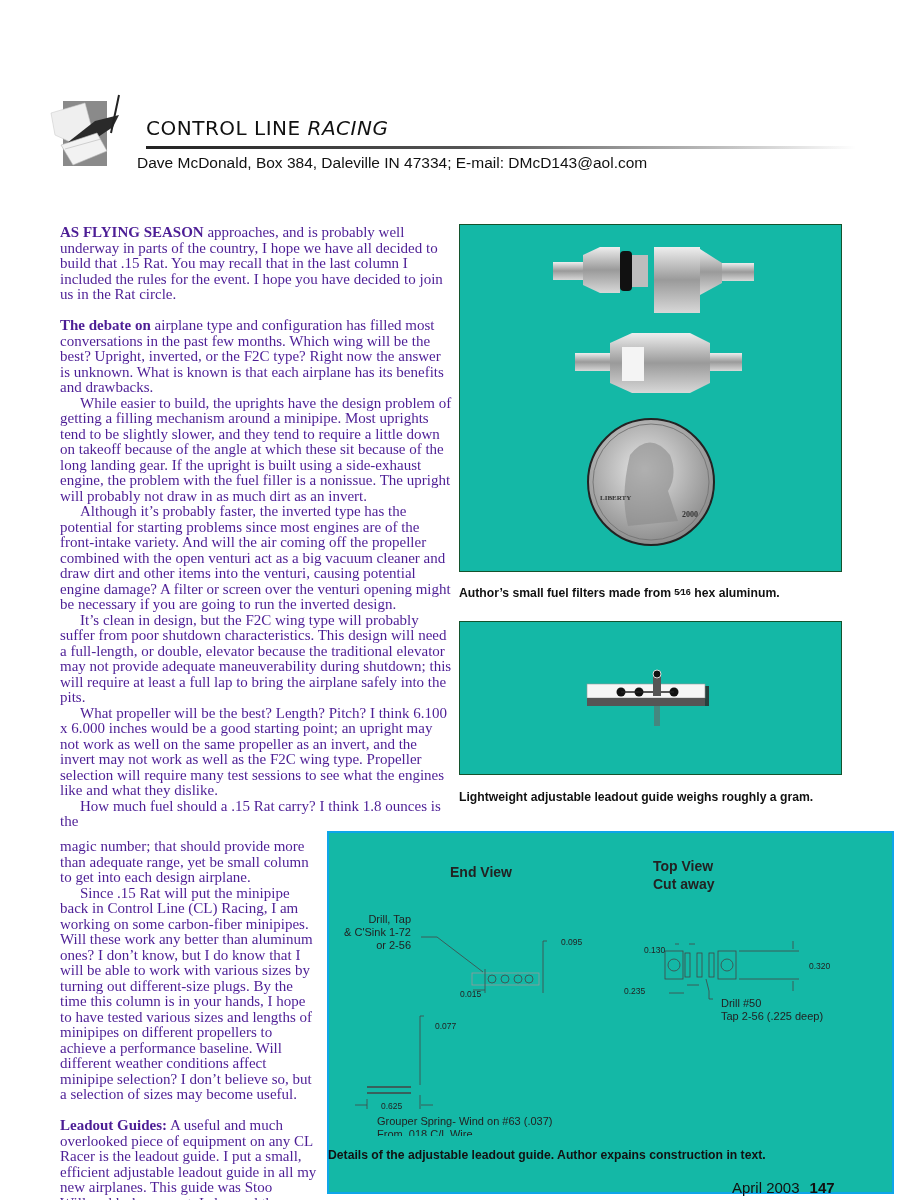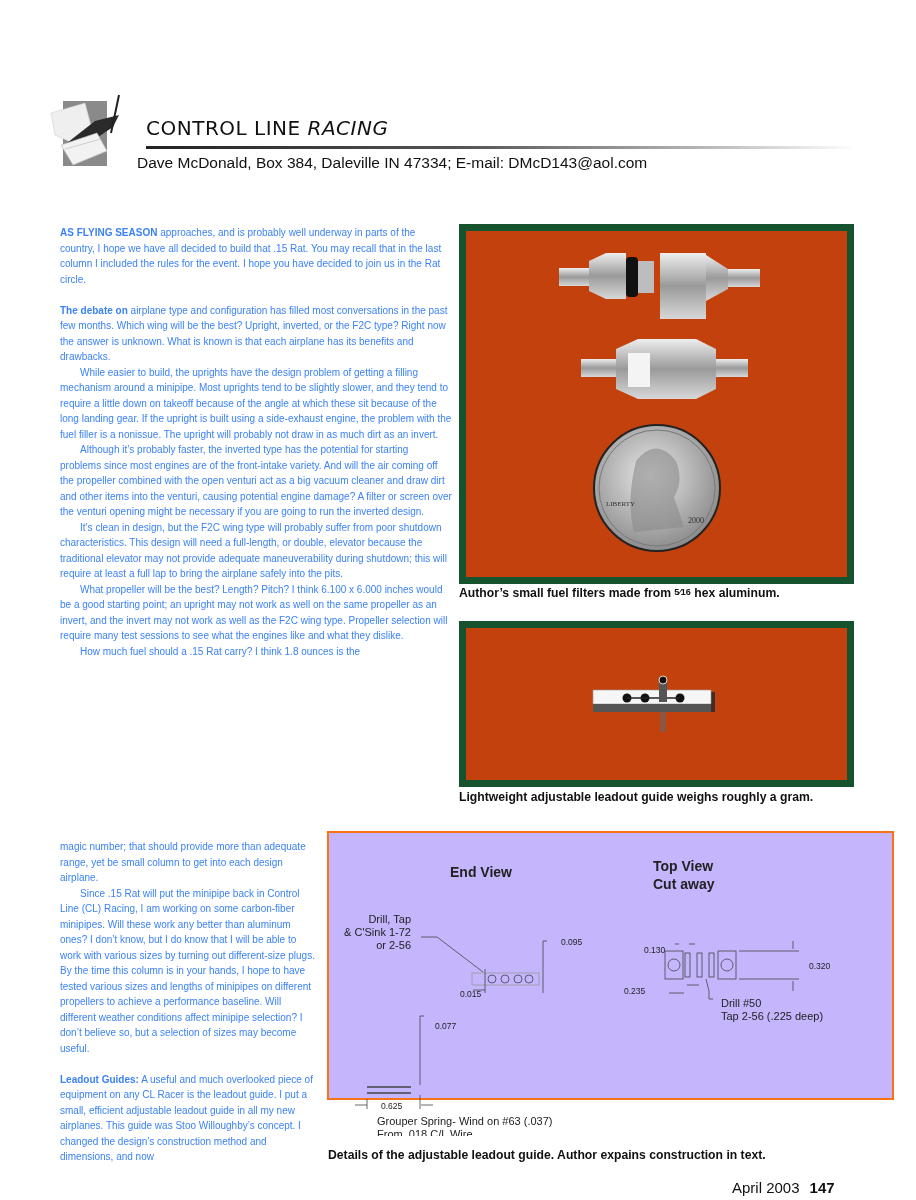--- a/index.html
+++ b/index.html
@@ -8,41 +8,41 @@
 
   
   #logo { left: 47px; top: 93px; width: 85px; height: 75px; }
   #col-title { left: 146px; top: 116px; font-family: "DejaVu Sans", sans-serif; font-size: 20px; letter-spacing: 0.5px; color: #111; }
   #col-title .racing { font-style: italic; }
   #title-rule { left: 146px; top: 146px; width: 710px; height: 3px;
     background: linear-gradient(to right, #222 0%, #555 45%, #bbb 80%, #fff 100%); }
   #byline { left: 137px; top: 154px; font-family: "Liberation Sans", sans-serif; font-size: 15.5px; color: #111; }
 
   
-  .bodytext { font-family: Liberation Sans, sans-serif; font-size: 10px; line-height: 15.5px; color: #3b82f6; }
+  .bodytext { font-family: Liberation Serif, serif; font-size: 15px; line-height: 15.5px; color: #4c1d95; }
   .bodytext p { margin: 0; text-indent: 20px; }
   .bodytext p.noindent { text-indent: 0; }
   .bodytext p.gap { margin-top: 15.5px; }
   .bodytext b { font-weight: bold; }
   #col-left { left: 60px; top: 225px; width: 392px; }
   #col-left-narrow { left: 60px; top: 839px; width: 258px; }
 
   
-  .photo { background: #c2410c; overflow: hidden; border: 7px solid #14532d; }
+  .photo { background: #14b8a6; overflow: hidden; border: 1px solid #14532d; font-weight: bold; }
   #photo1 { left: 459px; top: 224px; width: 381px; height: 346px; }
   #photo2 { left: 459px; top: 621px; width: 381px; height: 152px; }
 
   .caption { font-family: "Liberation Sans", sans-serif; font-weight: bold; font-size: 12.2px; color: #111; }
   #caption1 { left: 459px; top: 586px; }
   #caption2 { left: 459px; top: 790px; }
   #caption3 { left: 328px; top: 1148px; }
   .frac { font-size: 9px; vertical-align: 2px; }
 
   
-  #diagram { left: 327px; top: 831px; width: 567px; height: 269px; border: 2px solid #f97316; box-sizing: border-box; background: #c4b5fd; }
+  #diagram { left: 327px; top: 831px; width: 567px; height: 363px; border: 2px solid #0ea5e9; box-sizing: border-box; background: #14b8a6; }
   #diagram svg { position: absolute; left: 0; top: 0; }
   .dg-head { font-family: "Liberation Sans", sans-serif; font-weight: bold; font-size: 14px; fill: #222; }
   .dg-lbl { font-family: "Liberation Sans", sans-serif; font-size: 11px; fill: #222; }
   .dg-dim { font-family: "Liberation Sans", sans-serif; font-size: 8.5px; fill: #222; }
 
   
   #footer { left: 732px; top: 1179px; font-family: "Liberation Sans", sans-serif; font-size: 15px; color: #111; }
   #footer .pg { font-weight: bold; margin-left: 10px; text-align: right; }
 </style>
 </head>

